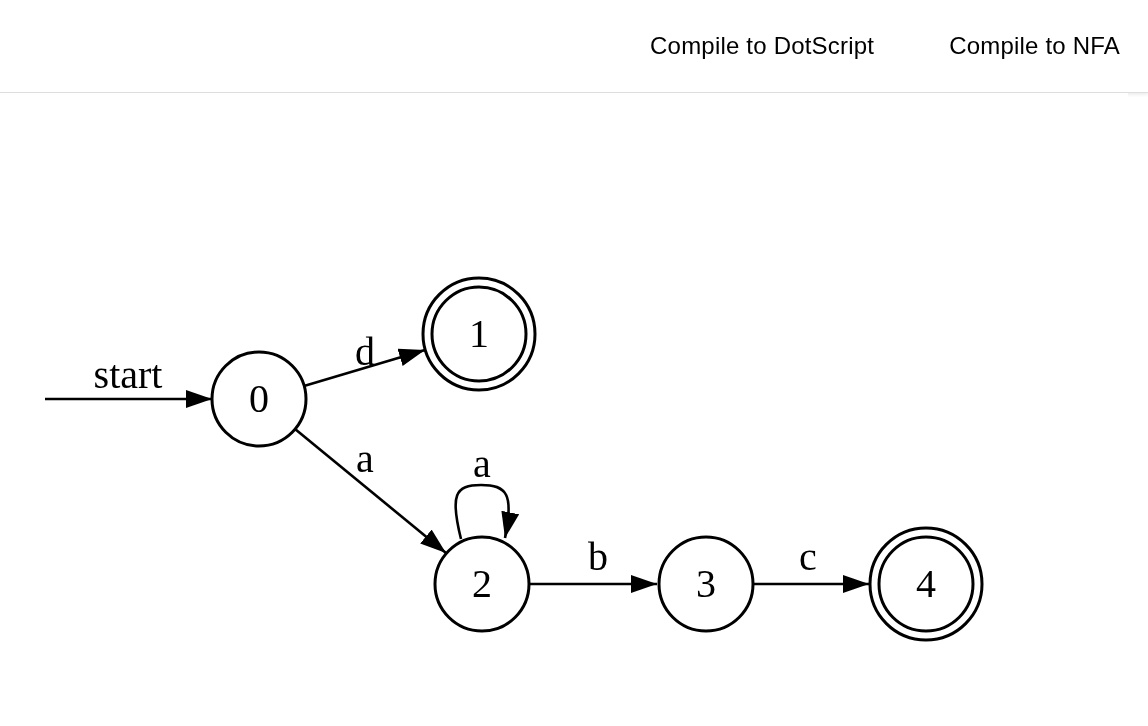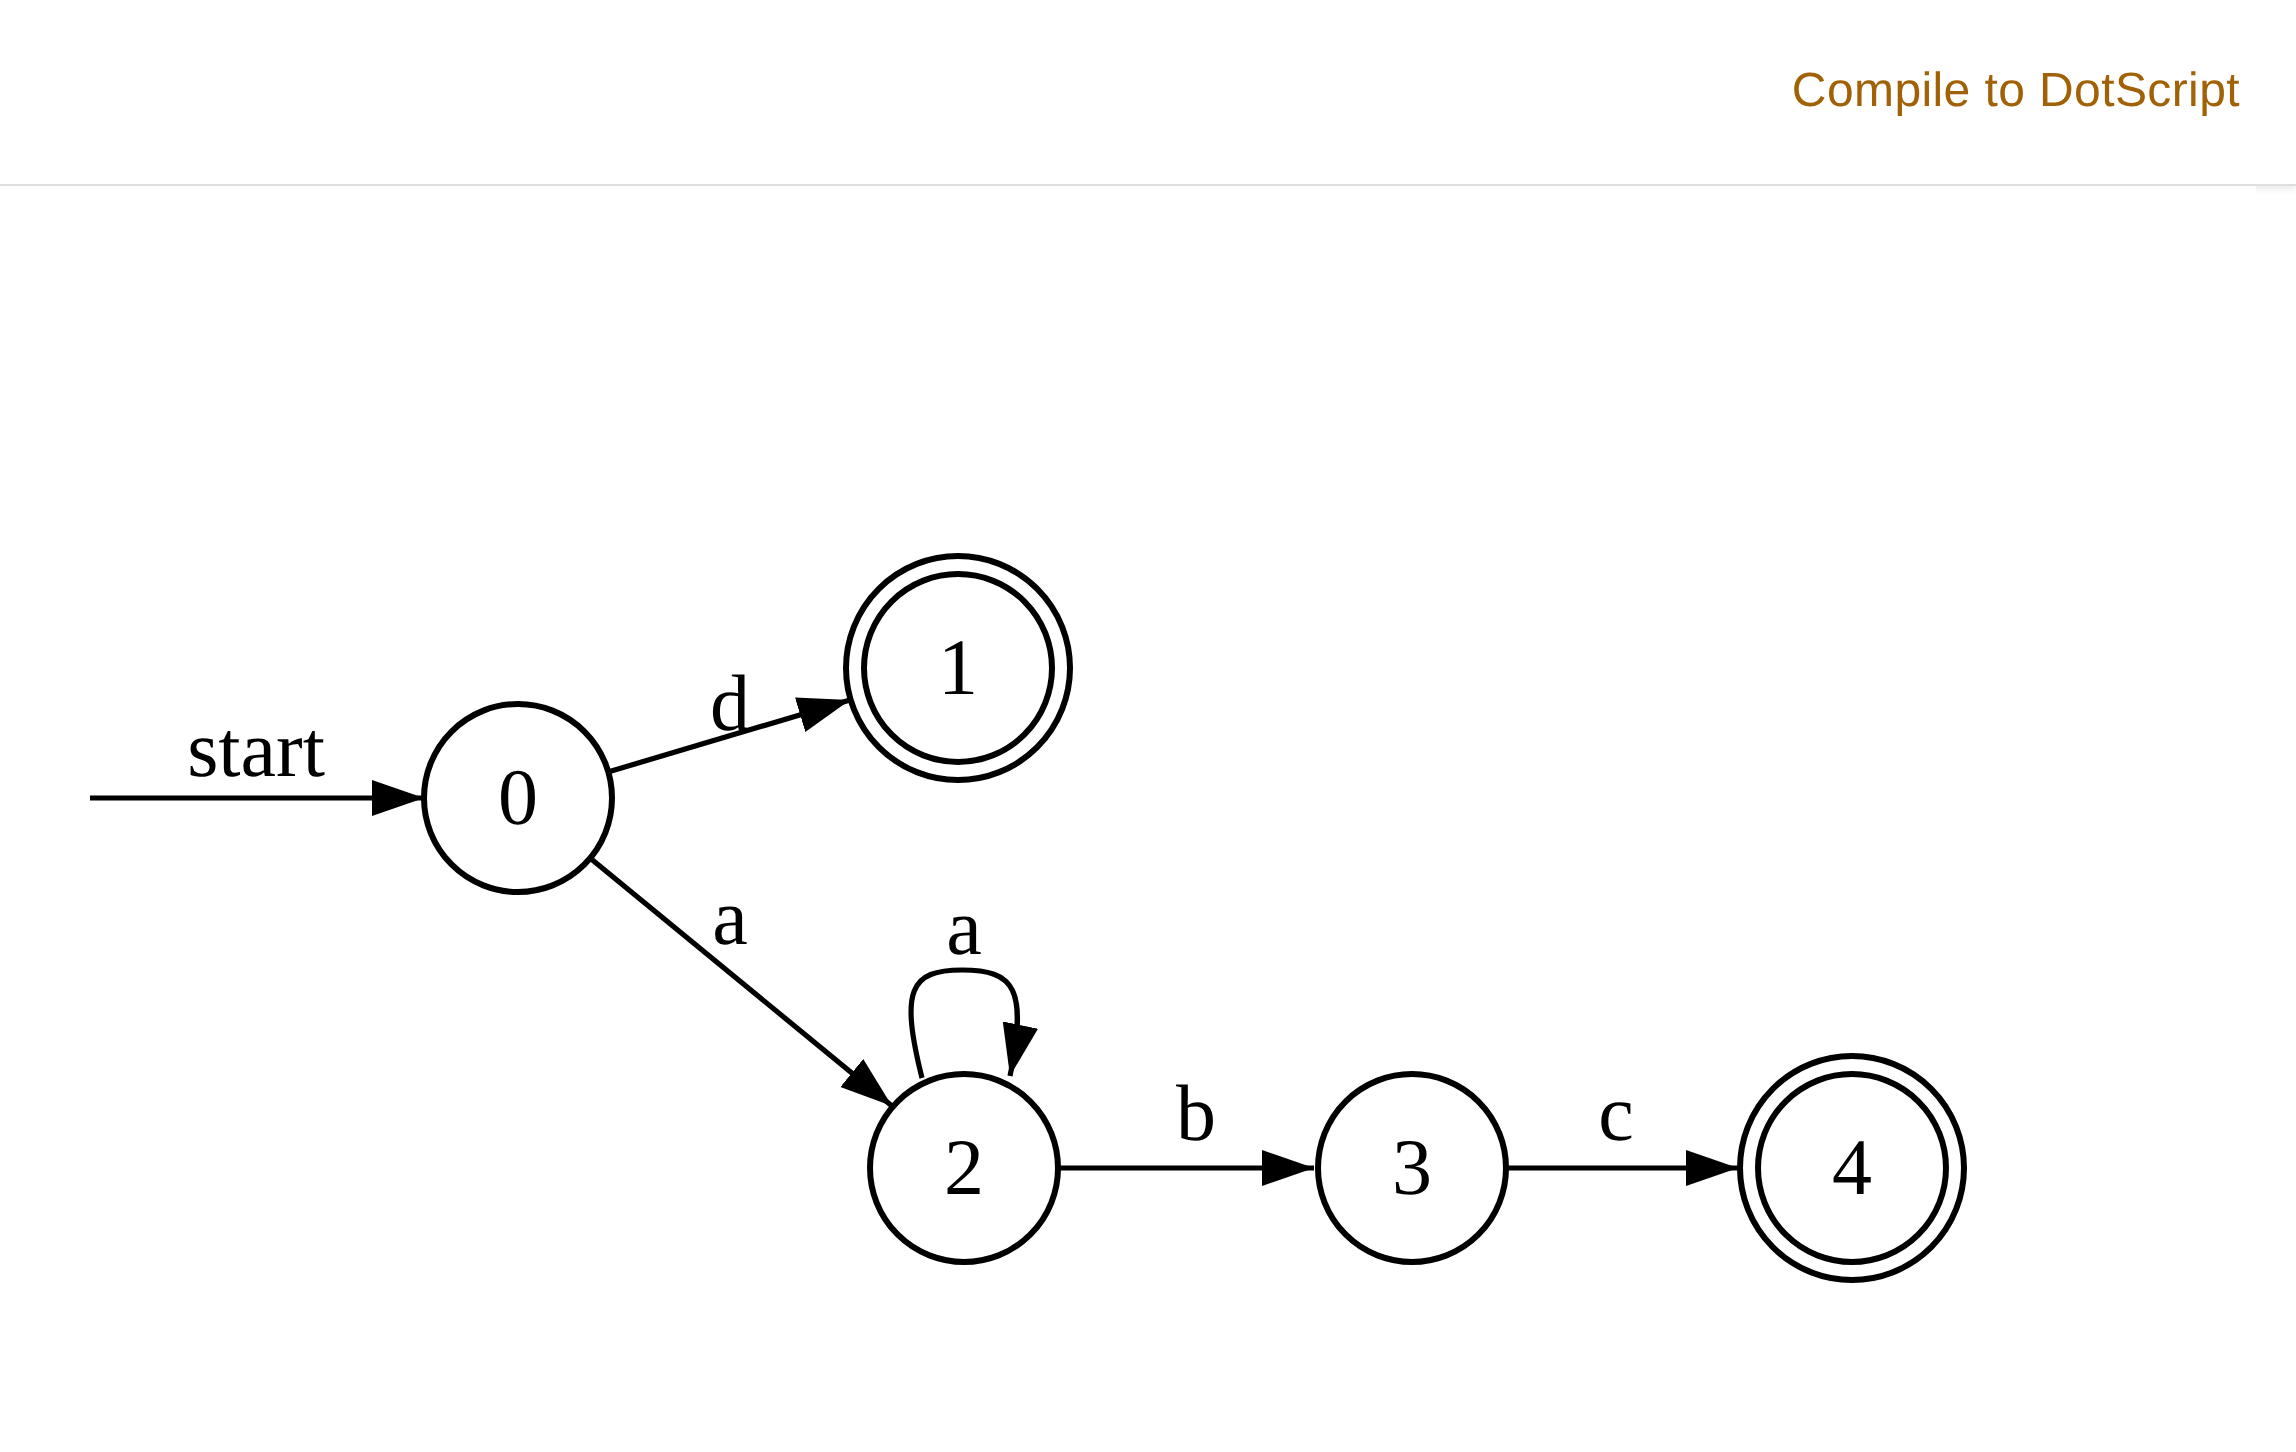--- a/index.html
+++ b/index.html
@@ -16,21 +16,21 @@
     align-items: center;
     justify-content: flex-end;
     gap: 59px;
     padding-right: 28px;
     border-bottom: 1px solid #dedede;
     box-shadow: 0 2px 3px rgba(0,0,0,0.07);
   }
   .nav-link {
     font-size: 24px;
     letter-spacing: 0.2px;
-    color: #a16207;
+    color: #000000;
     text-decoration: none;
     white-space: nowrap;
     cursor: pointer;
     margin-left: 16px;
   }
   .diagram-wrap {
     width: 1128px; height: 633px;
     background: #ffffff;
   }
   svg { display: block; }
@@ -55,20 +55,21 @@
     fill: #000000;
     text-anchor: middle;
   }
   .arrow-head { fill: #000000; }
 </style>
 </head>
 <body>
 
 <nav class="navbar">
   <a class="nav-link" href="#">Compile to DotScript</a>
+  <a class="nav-link" href="#">Compile to NFA</a>
 </nav>
 
 <div class="diagram-wrap">
   <svg width="1148" height="633" viewBox="0 0 1148 633" xmlns="http://www.w3.org/2000/svg">
     <defs>
       <marker id="arrow" markerUnits="userSpaceOnUse" markerWidth="28" markerHeight="20" refX="26" refY="9" orient="auto">
         <path class="arrow-head" d="M0,0 L26,9 L0,18 Z"></path>
       </marker>
     </defs>
 

